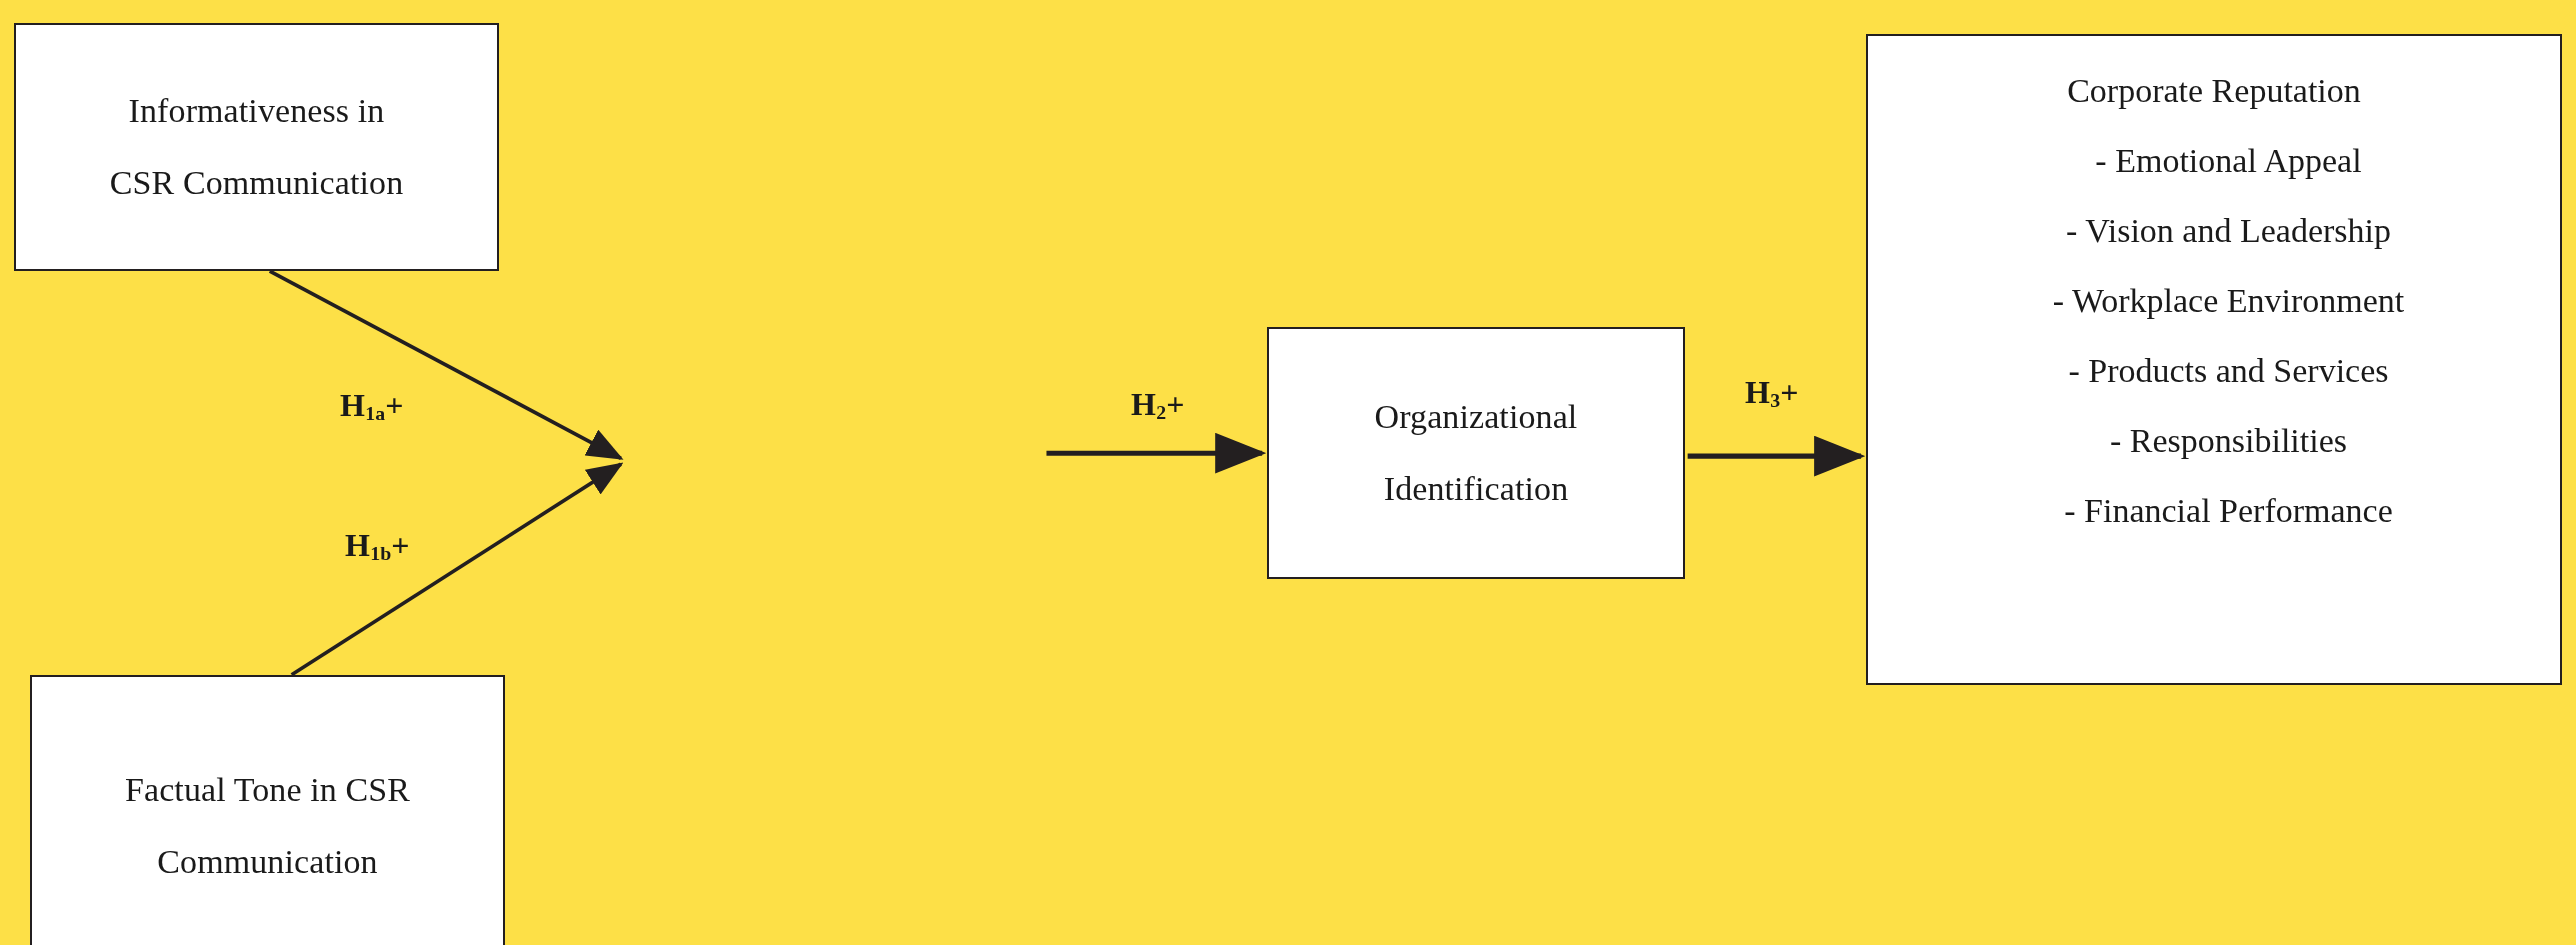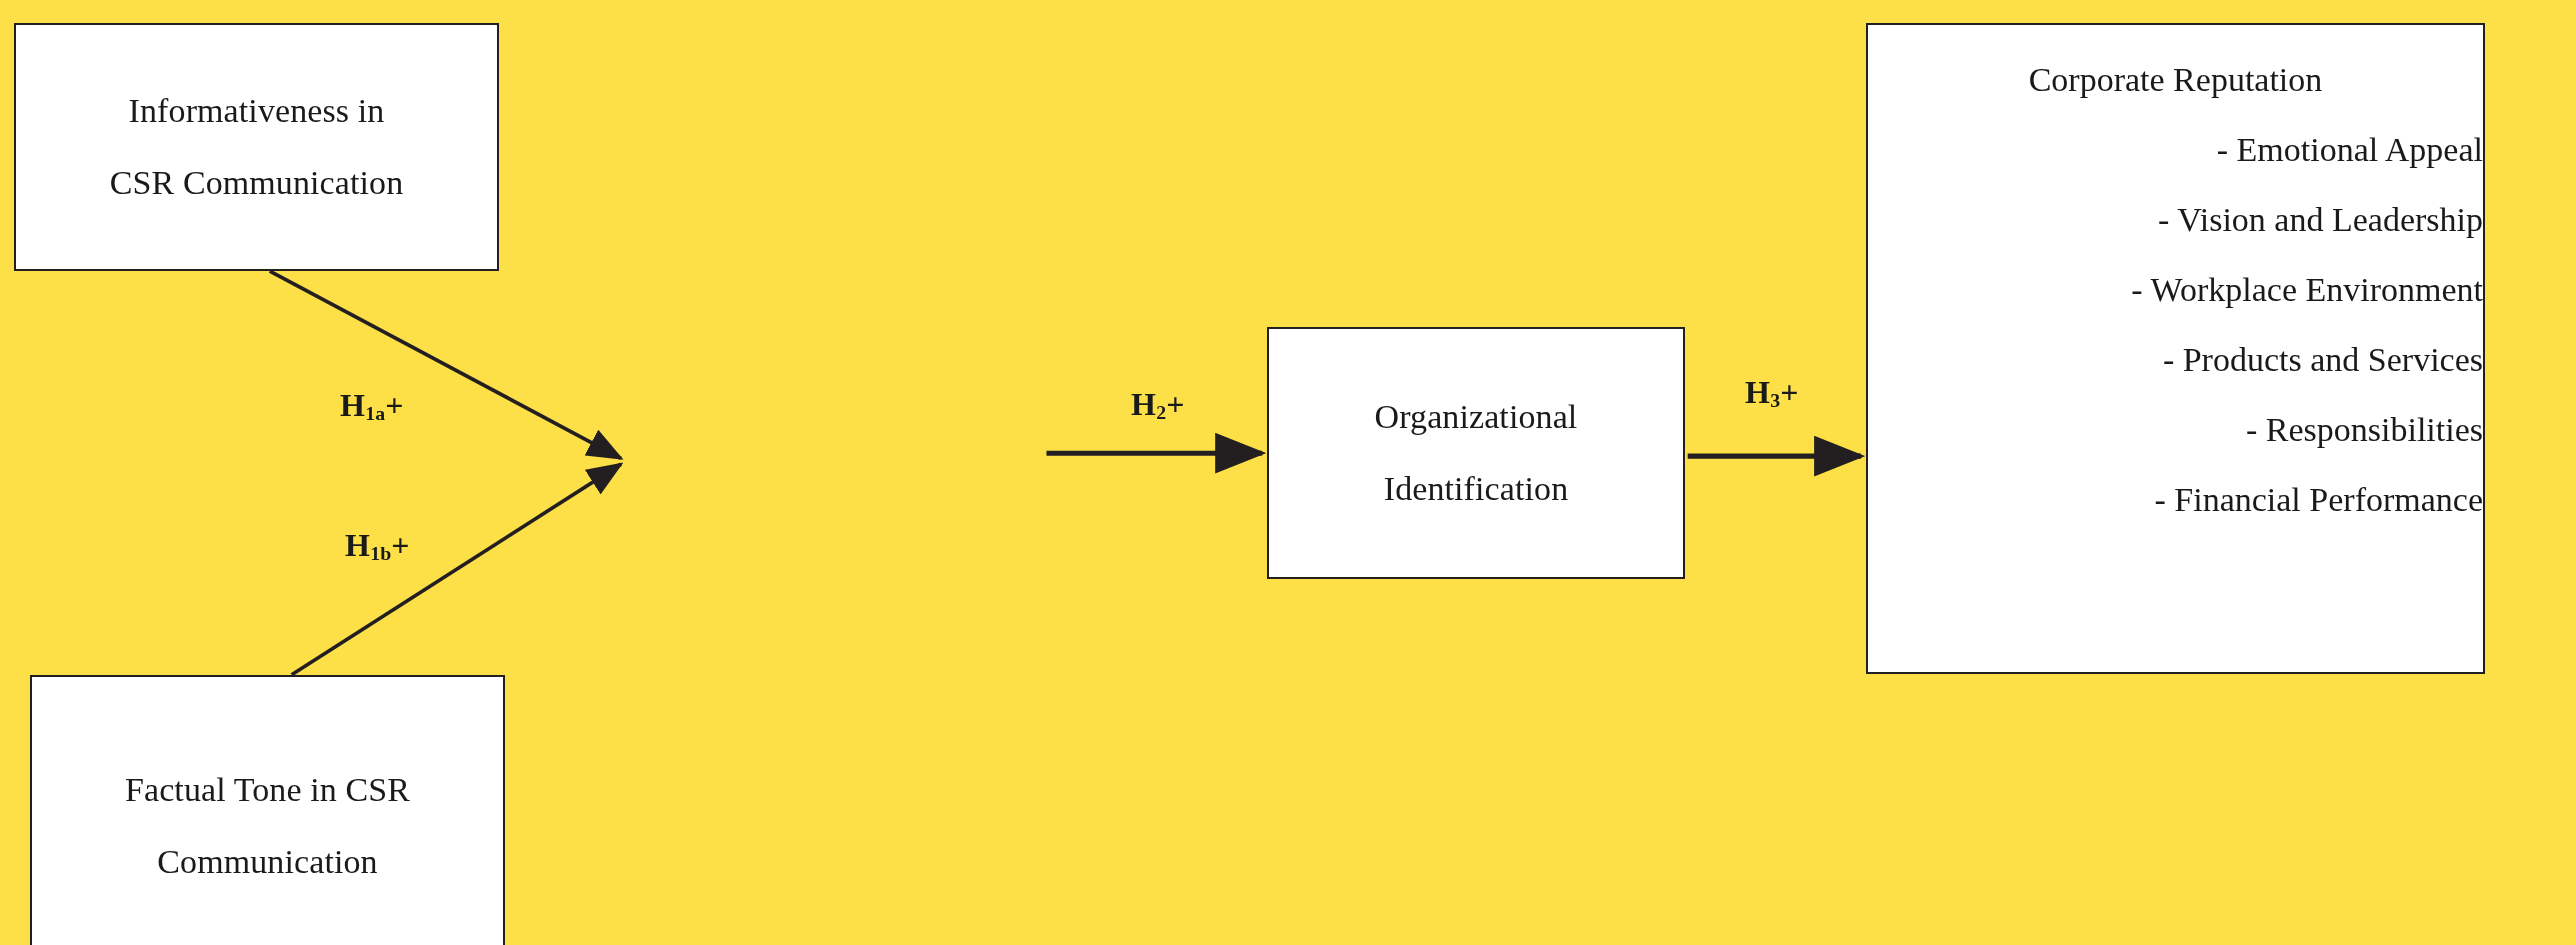--- a/index.html
+++ b/index.html
@@ -51,21 +51,21 @@
   .rep-list {
     margin-top: 36px;
     padding-left: 29px;
     display: flex;
     flex-direction: column;
   }
   .rep-item {
     font-size: 34px;
     line-height: 1.0;
     white-space: nowrap;
-    text-align: right;
+    text-align: center;
   }
   .rep-item + .rep-item { margin-top: 36px; }
 
   .edge-label {
     position: absolute;
     font-size: 32px;
     line-height: 1;
     white-space: nowrap;
     letter-spacing: 0.4px;
     font-weight: bold;
@@ -115,21 +115,21 @@
     <span class="node-line">Factual Tone in CSR</span>
     <span class="node-line">Communication</span>
   </div>
 
 
   <div class="node-box" style="left:1267px; top:327px; width:418px; height:252px;">
     <span class="node-line">Organizational</span>
     <span class="node-line">Identification</span>
   </div>
 
-  <div class="node-box rep-box" style="left:1866px; top:23px; width:619px; height:651px;">
+  <div class="node-box rep-box" style="left:1866px; top:34px; width:696px; height:651px;">
     <span class="rep-title">Corporate Reputation</span>
     <div class="rep-list">
       <span class="rep-item">- Emotional Appeal</span>
       <span class="rep-item">- Vision and Leadership</span>
       <span class="rep-item">- Workplace Environment</span>
       <span class="rep-item">- Products and Services</span>
       <span class="rep-item">- Responsibilities</span>
       <span class="rep-item">- Financial Performance</span>
     </div>
   </div>

